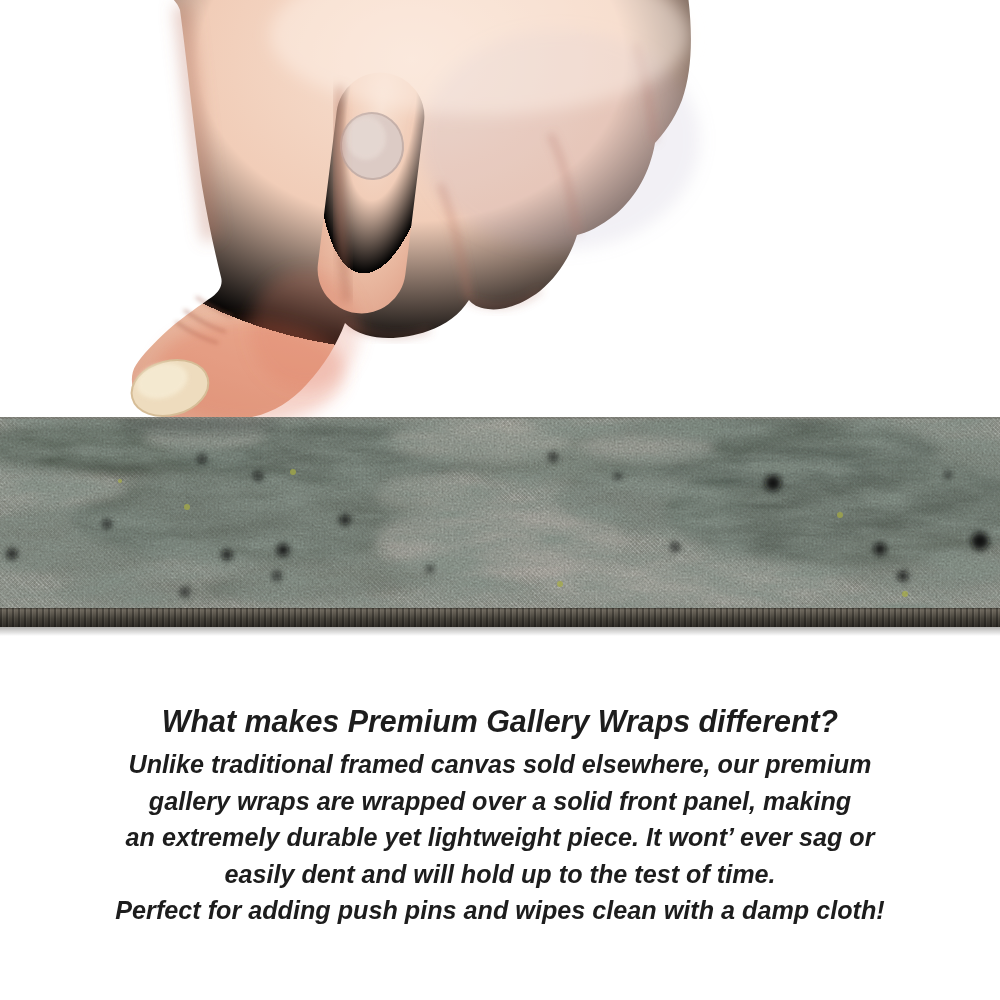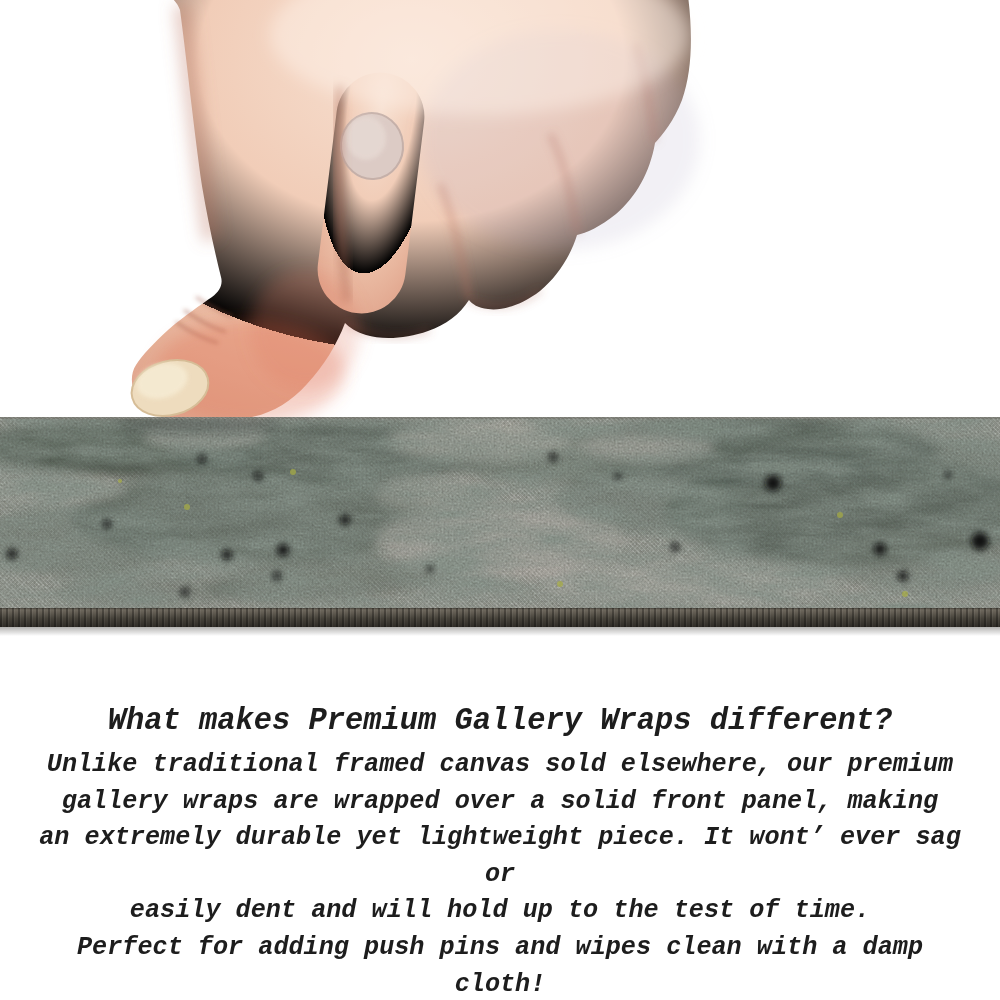--- a/index.html
+++ b/index.html
@@ -1,18 +1,18 @@
 <!DOCTYPE html>
 <html><head>
 <meta charset="utf-8">
 <style>
   html,body{margin:0;padding:0;background:#ffffff;}
   .stage{
     position:relative;width:1000px;height:1000px;background:#ffffff;
-    overflow:hidden;font-family:Liberation Mono, monospace;
+    overflow:hidden;font-family:Liberation Sans, sans-serif;
   }
   .hand-svg{position:absolute;top:0;left:0;}
   
   .canvas-strip{position:absolute;left:0;top:417px;width:1000px;height:191px;
     background-color:#b3b0a9;
     background-image:
       repeating-linear-gradient(45deg, rgba(255,255,255,.22) 0 1px, rgba(122,120,113,.20) 1px 2px, rgba(62,62,57,.12) 2px 3px),
       repeating-linear-gradient(135deg, rgba(255,255,255,.12) 0 1px, rgba(94,92,87,.12) 1px 3px);
     border-top:2px solid rgba(90,92,86,.55);
   }

